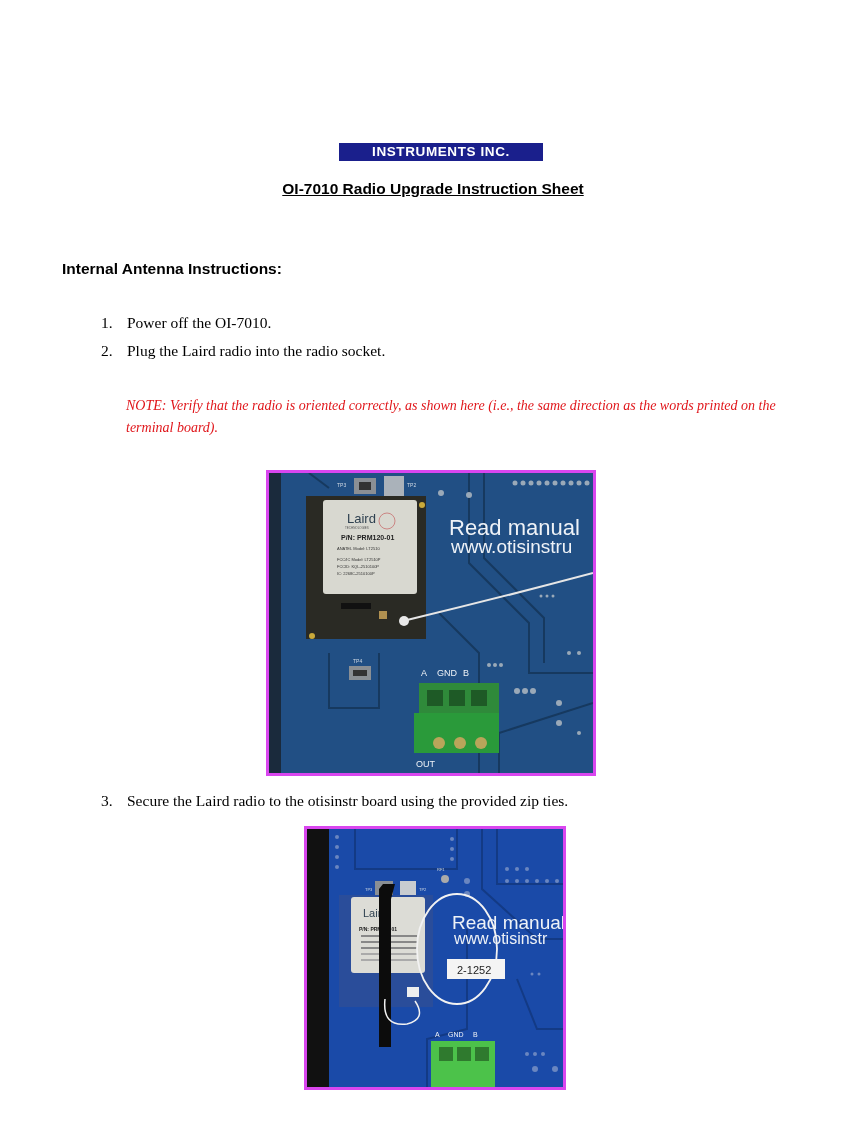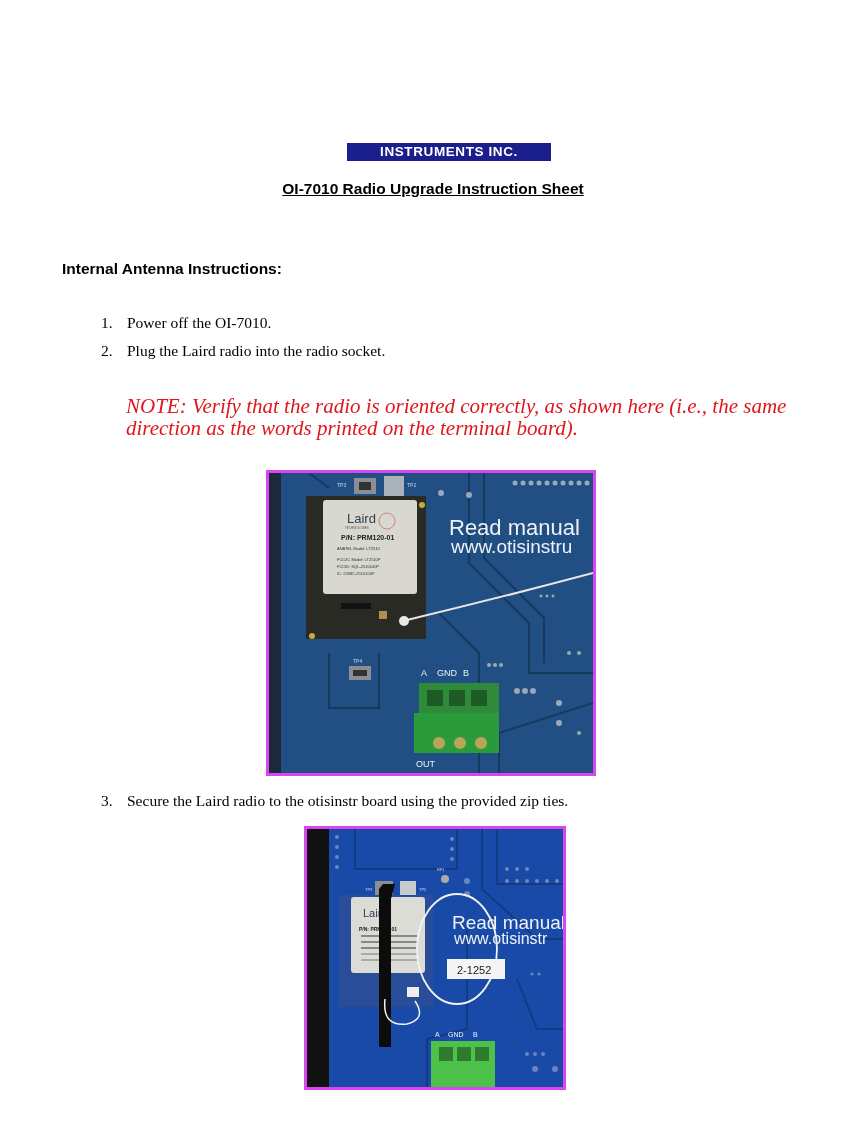--- a/index.html
+++ b/index.html
@@ -2,33 +2,33 @@
 <html><head>
 <meta charset="utf-8">
 <style>
   html, body { margin: 0; padding: 0; background: #ffffff; }
   body { width: 866px; height: 1122px; position: relative; overflow: hidden; font-family: "Liberation Serif", serif; color: #000; }
 
   .logo { position: absolute; left: 331px; top: 100px; width: 204px; height: 62px; }
   .logo-top { position: absolute; left: 0; top: 0; height: 40px; width: 204px; }
   .dot { position: absolute; top: 2px; width: 38px; height: 38px; border-radius: 50%; background: #1a1f8c; }
   .logo-word { position: absolute; left: 117px; top: -4px; font-family: "Liberation Sans", sans-serif; font-size: 44px; color: #1a1f8c; letter-spacing: -2px; line-height: 46px; font-weight: normal; transform: scaleX(0.86); transform-origin: left top; }
-  .logo-bar { position: absolute; left: 16px; top: 43px; width: 204px; height: 18px; background: #1a1f8c; color: #fff; font-family: "Liberation Sans", sans-serif; font-weight: bold; font-size: 13.5px; line-height: 18px; text-align: center; letter-spacing: 0.6px; }
+  .logo-bar { position: absolute; left: 8px; top: 43px; width: 204px; height: 18px; background: #1a1f8c; color: #fff; font-family: "Liberation Sans", sans-serif; font-weight: bold; font-size: 13.5px; line-height: 18px; text-align: center; letter-spacing: 0.6px; }
 
   .title { position: absolute; left: 0; width: 866px; top: 180px; text-align: center; font-family: "Liberation Sans", sans-serif; font-weight: bold; font-size: 15.5px; text-decoration: underline; }
 
   .section-heading { position: absolute; left: 62px; top: 260px; font-family: "Liberation Sans", sans-serif; font-weight: bold; font-size: 15.5px; }
 
   .step { position: absolute; left: 101px; font-size: 15.5px; }
   .step .num { display: inline-block; width: 26px; }
   .step-1 { top: 314px; }
   .step-2 { top: 342px; }
   .step-3 { top: 792px; }
 
-  .note { position: absolute; left: 126px; top: 395px; width: 680px; color: #e0161b; font-style: italic; font-size: 21px; line-height: 22px; }
+  .note { position: absolute; left: 126px; top: 395px; width: 680px; color: #e0161b; font-style: italic; font-size: 14px; line-height: 22px; }
 
   .photo { position: absolute; border: 3px solid #d946ef; overflow: hidden; background: #1f4f86; }
   .photo-1 { left: 266px; top: 470px; width: 324px; height: 300px; }
   .photo-2 { left: 304px; top: 826px; width: 256px; height: 258px; background: #1848a8; }
   .photo svg { display: block; }
 </style>
 </head>
 <body>
 
 <div class="logo">

